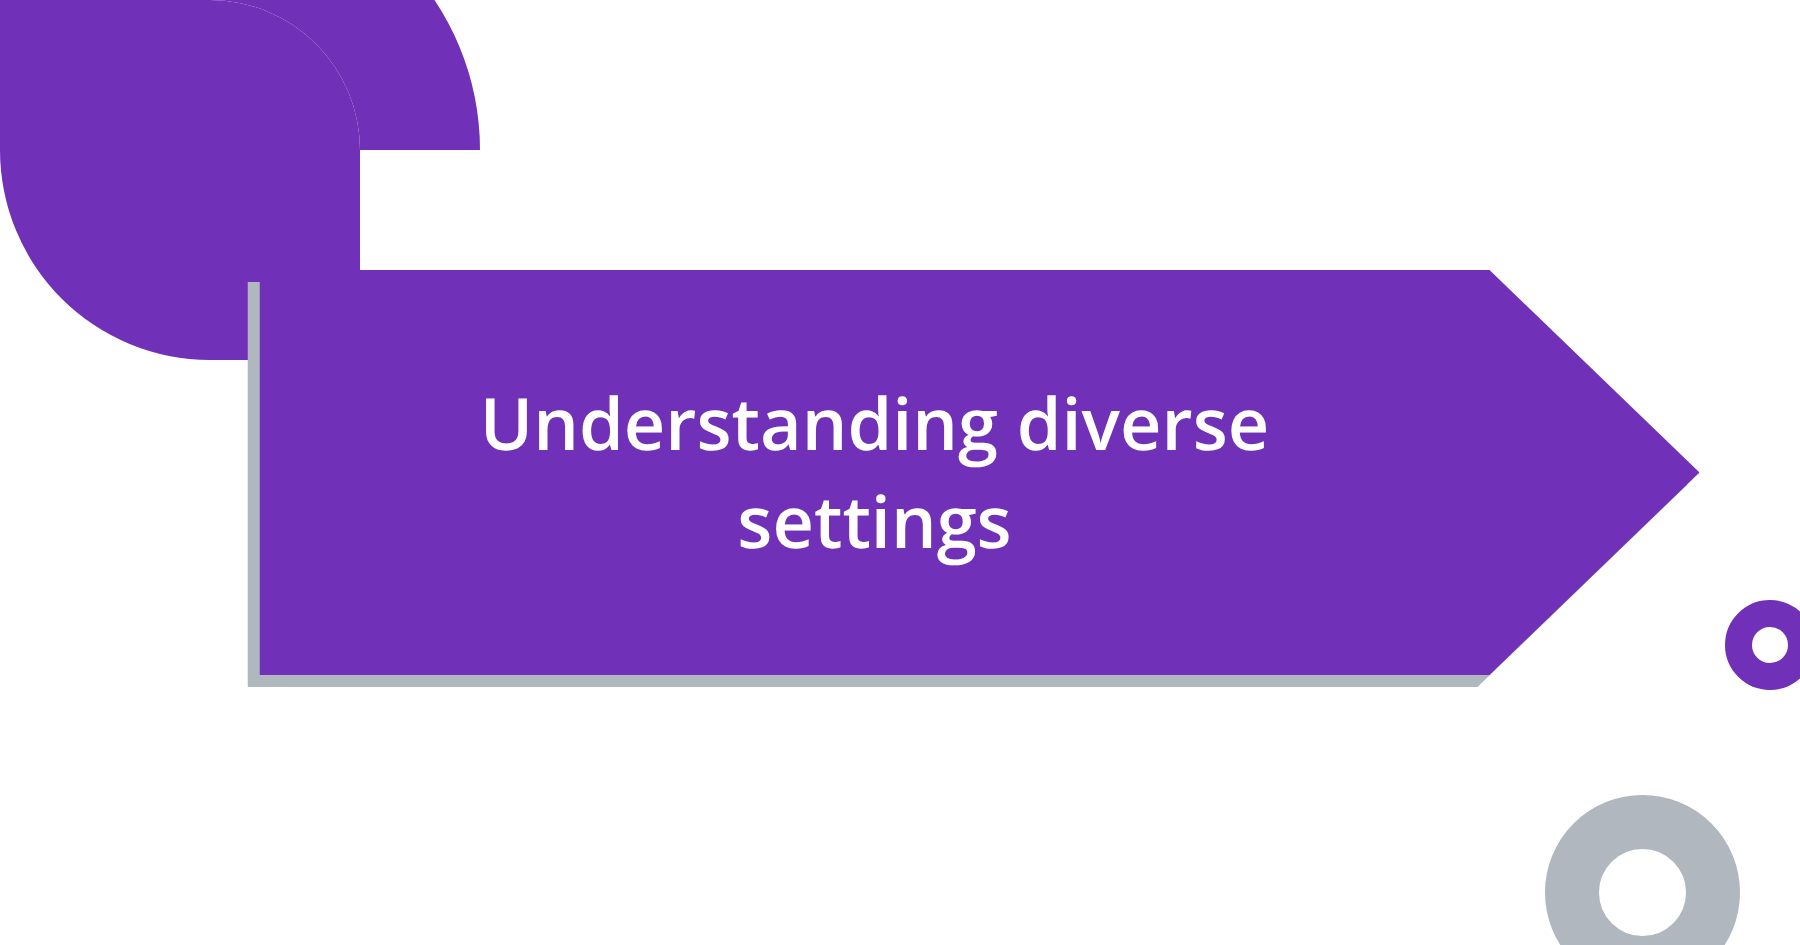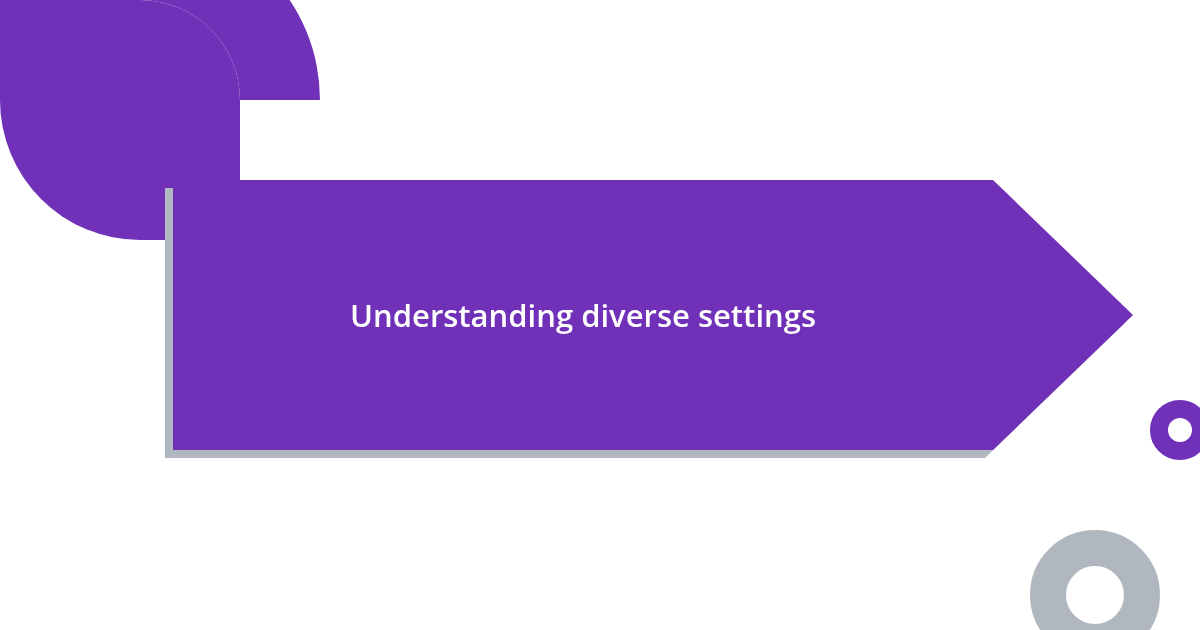--- a/index.html
+++ b/index.html
@@ -54,21 +54,21 @@
       width: 820px;
       height: 100%;
       display: flex;
       align-items: center;
       justify-content: center;
       padding-left: 60px;
       padding-right: 60px;
     }
     .banner-text span {
       color: #ffffff;
-      font-size: 31px;
+      font-size: 48px;
       font-weight: 600;
       text-align: center;
     }
     .ring-small {
       position: absolute;
       right: -10px;
       top: 400px;
       width: 60px;
       height: 60px;
       border: 18px solid #7030b8;

